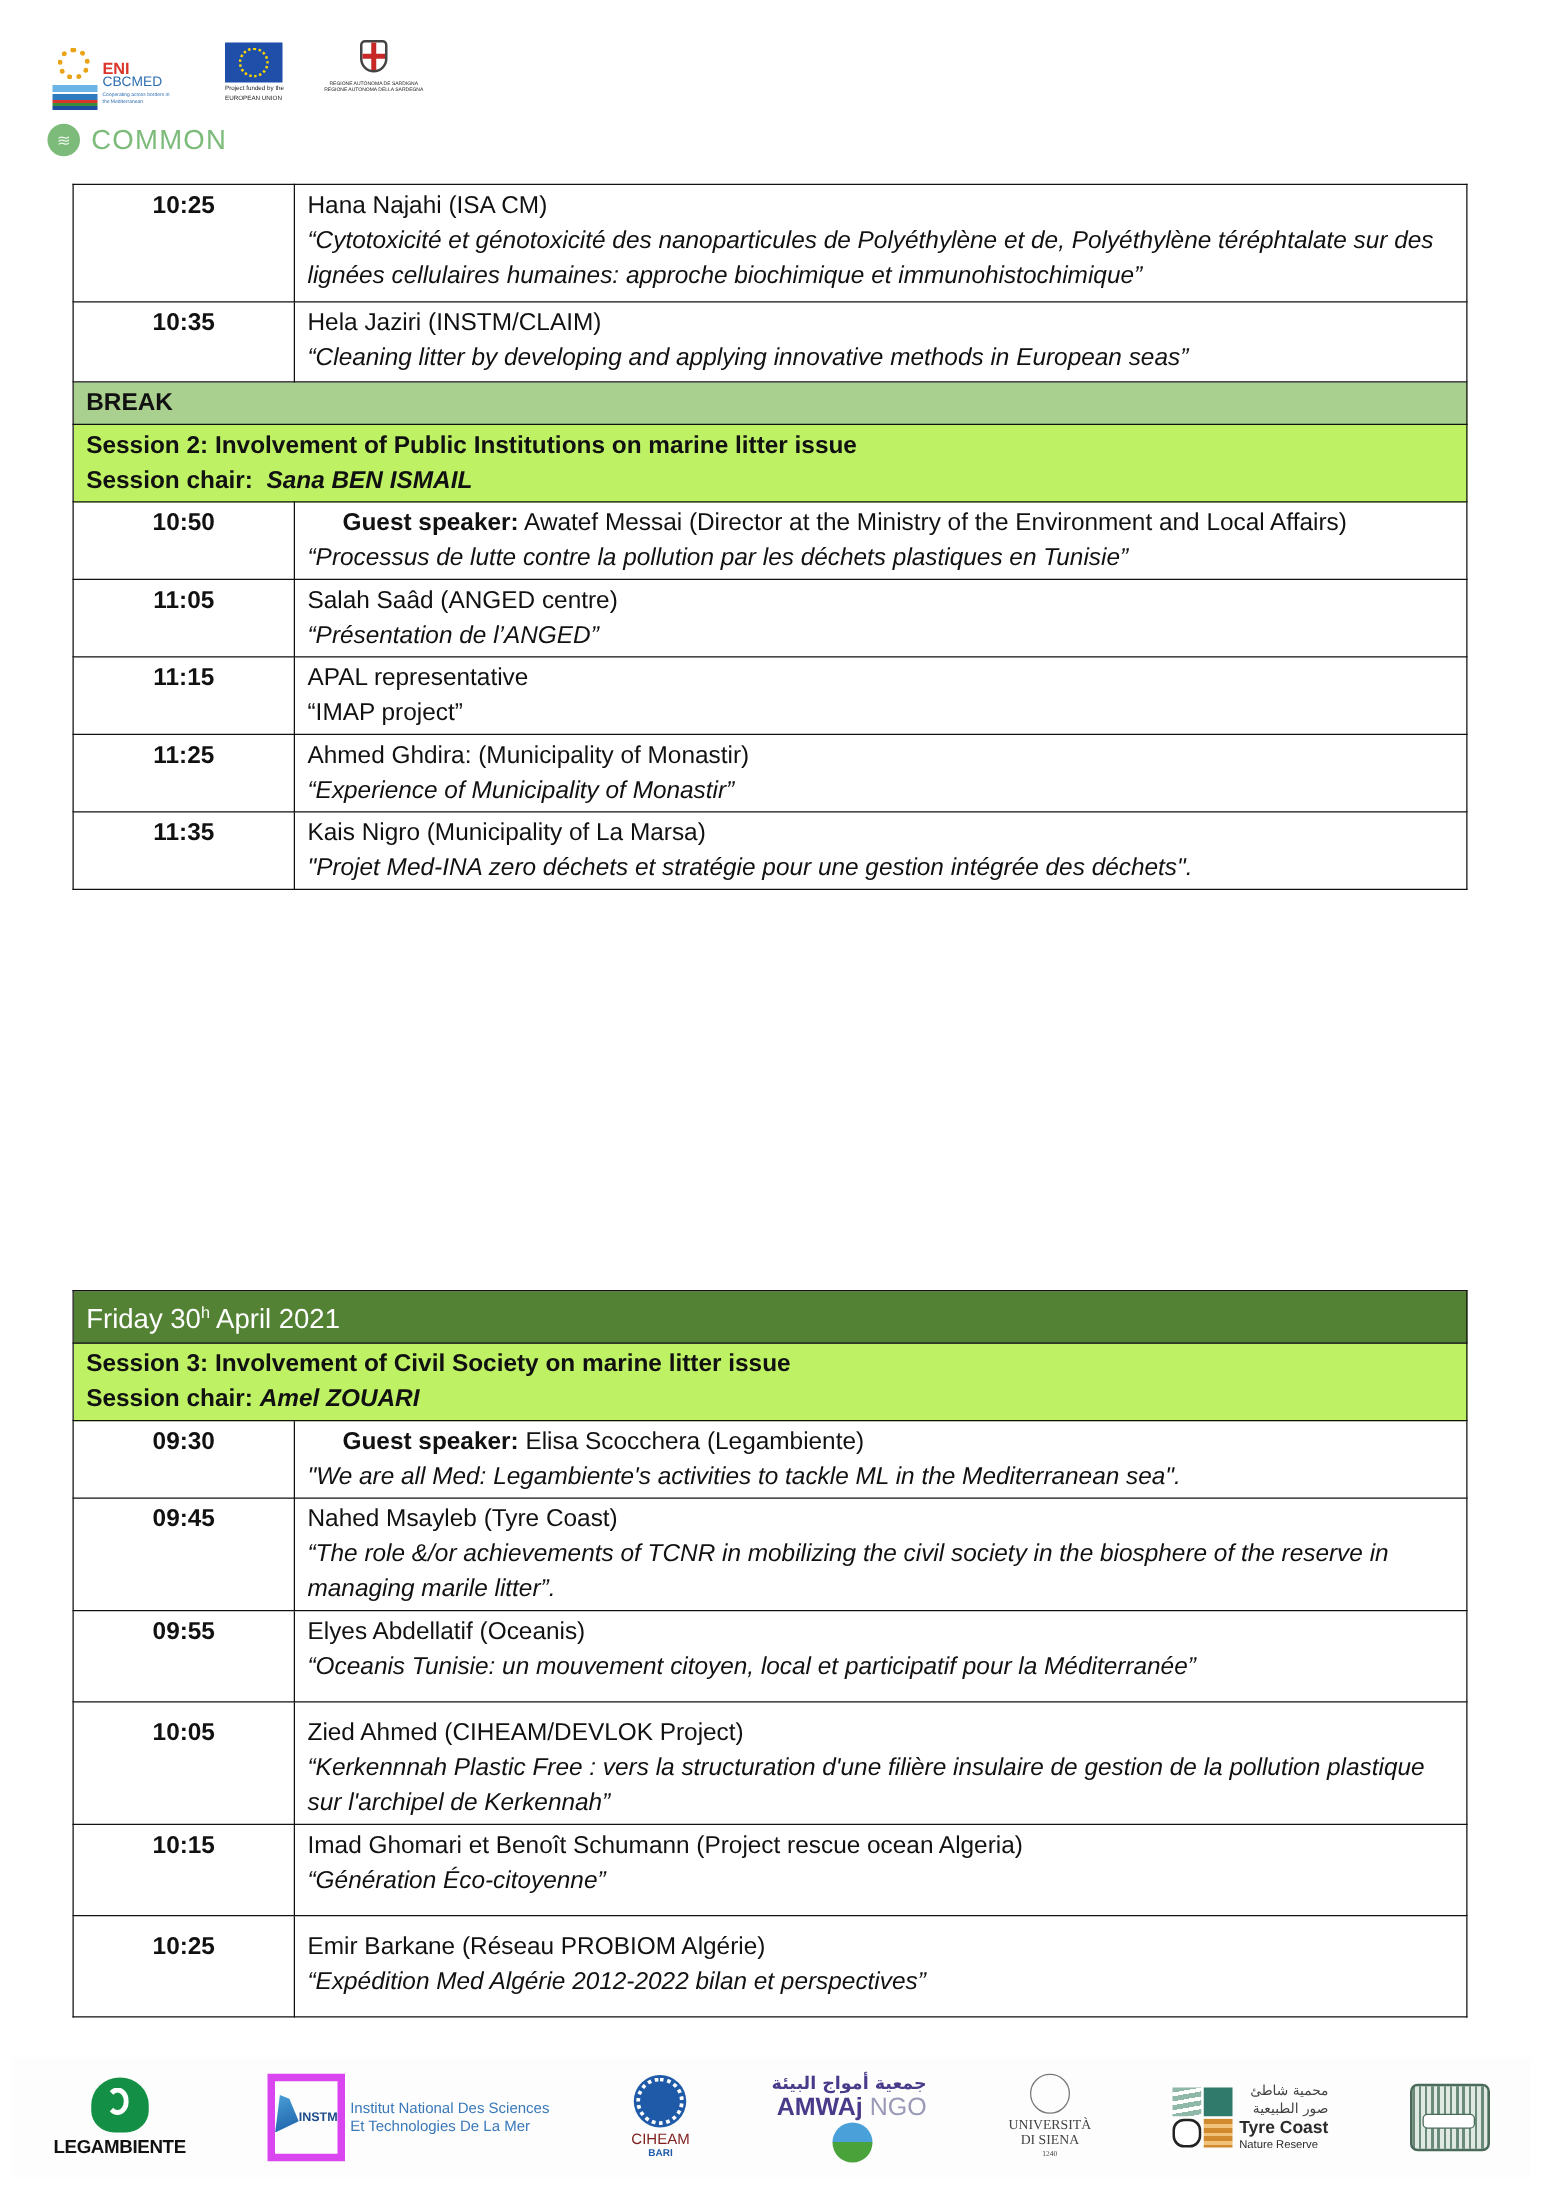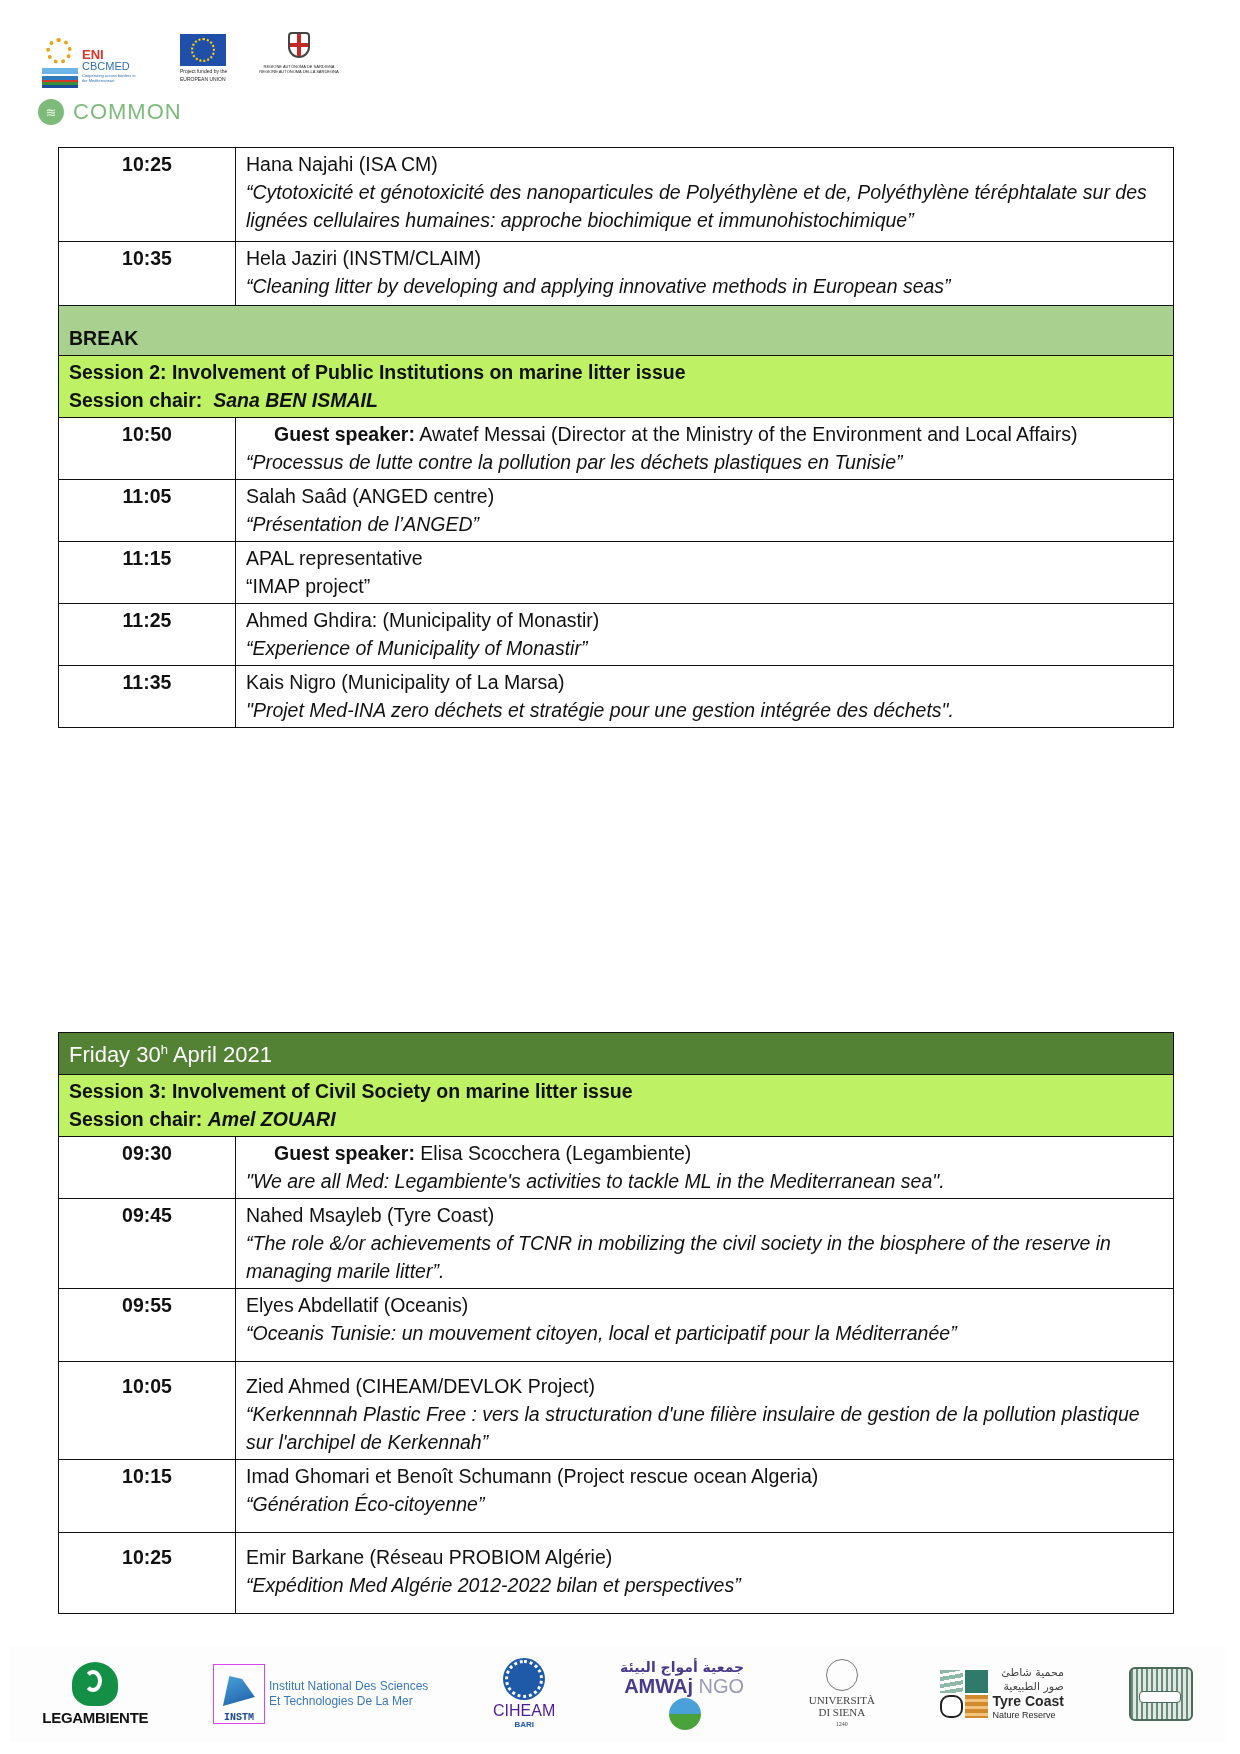--- a/index.html
+++ b/index.html
@@ -29,41 +29,41 @@
   .common-text { margin-left: 9px; font-size: 22px; color: #7cbb7a; letter-spacing: 1px; }
 
   
   table.agenda { position: absolute; left: 58px; width: 1116px; border-collapse: collapse; font-family: "Liberation Sans", sans-serif; font-size: 19.5px; }
   table.agenda td { border: 1.5px solid #111; vertical-align: top; padding: 2px 10px 3px 10px; line-height: 28px; }
   td.time { width: 156px; text-align: center; font-weight: bold; padding-right: 26px; }
   td.desc { }
   .it { font-style: italic; }
   .b { font-weight: bold; margin-left: 28px; }
   .justify { text-align: justify; text-align-last: left; }
-  tr.break td { background: #a9d08e; font-weight: bold; padding-top: 18px; padding-bottom: 3px; }
+  tr.break td { background: #a9d08e; font-weight: bold; padding-top: 2px; padding-bottom: 3px; }
   tr.session td { background: #bef264; font-weight: bold; }
   tr.day td { background: #548235; color: #ffffff; font-size: 22px; padding-top: 3px; padding-bottom: 5px; }
   sup { font-size: 13px; }
 
   #t1 { top: 147px; }
   #t2 { top: 1032px; }
 
   
   .footer { position: absolute; left: 10px; top: 1646px; width: 1215px; height: 96px; background: #fdfdfd; display: flex; align-items: center; justify-content: space-around; }
   .flogo { display: flex; flex-direction: column; align-items: center; justify-content: center; }
   .leg-mark { width: 46px; height: 44px; border-radius: 50% 50% 40% 40%; background: #139046; position: relative; }
   .leg-mark::after { content: ""; position: absolute; left: 12px; top: 8px; width: 18px; height: 22px; border-radius: 50%; border: 4px solid #fff; border-left-color: transparent; box-sizing: border-box; }
   .leg-text { font-weight: bold; font-size: 15px; color: #111; margin-top: 3px; letter-spacing: -0.3px; }
   .instm { flex-direction: row; align-items: center; }
-  .instm-box { width: 50px; height: 58px; border: 1px solid #d946ef; position: relative; display: flex; flex-direction: column; justify-content: flex-end; align-items: center; font-family: Liberation Mono, monospace; }
+  .instm-box { width: 50px; height: 58px; border: 6px solid #d946ef; position: relative; display: flex; flex-direction: row; justify-content: flex-end; align-items: center; }
   .instm-ship { width: 32px; height: 30px; background: linear-gradient(160deg, #4aa0d8, #1c5fa8); clip-path: polygon(20% 0, 60% 10%, 100% 70%, 0 100%); margin-bottom: 6px; }
   .instm-cap { font-size: 10px; font-weight: bold; color: #1c4a8a; }
   .instm-name { font-size: 12px; color: #3a78b8; line-height: 15px; margin-left: 4px; }
   .ciheam-mark { width: 38px; height: 38px; border-radius: 50%; background: #1e5aa8; border: 3px dotted #fff; box-sizing: border-box; box-shadow: 0 0 0 2px #1e5aa8; }
-  .ciheam-text { font-size: 16px; color: #4c1d95; margin-top: 4px; }
+  .ciheam-text { font-size: 12px; color: #7f1d1d; margin-top: 4px; }
   .ciheam-sub { font-size: 8px; color: #1e5aa8; font-weight: bold; }
   .amwaj { flex-direction: column; align-items: center; }
   .amwaj-text { text-align: right; }
   .amwaj-ar { font-size: 14px; color: #4a3a8a; font-weight: bold; font-family: "DejaVu Sans", sans-serif; }
   .amwaj-en { font-size: 20px; color: #4a3a8a; font-weight: bold; }
   .amwaj-en span { font-weight: normal; color: #9a9ab8; }
   .amwaj-globe { width: 32px; height: 32px; border-radius: 50%; background: linear-gradient(180deg, #4aa0d8 0 50%, #4aa33a 50% 100%); margin-left: 5px; }
   .siena-seal { width: 30px; height: 30px; border-radius: 50%; border: 1px solid #777; }
   .siena-text { font-family: "Liberation Serif", serif; font-size: 11px; color: #444; text-align: center; line-height: 12px; margin-top: 3px; }
   .tyre { flex-direction: row; align-items: center; }

